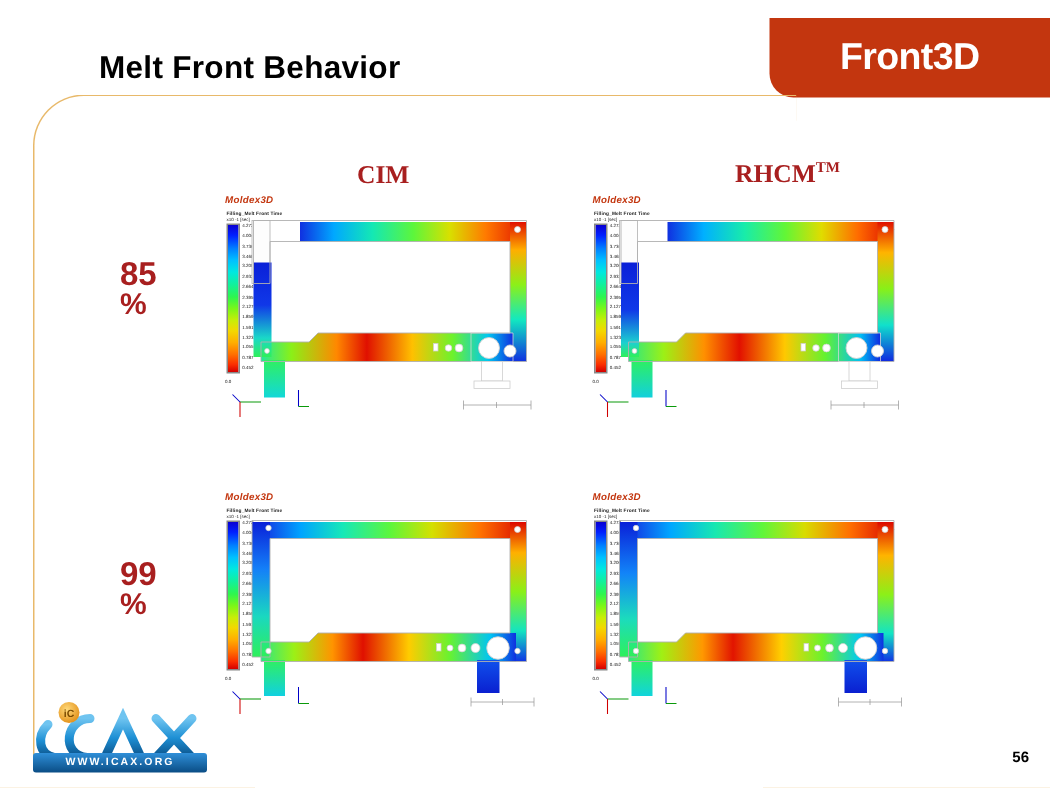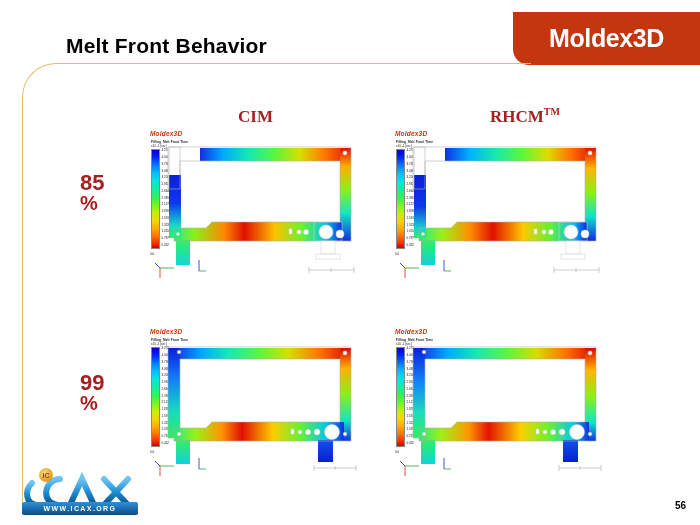--- a/index.html
+++ b/index.html
@@ -104,21 +104,21 @@
   }
 </style>
 </head>
 <body>
 
 <div class="slide">
 
   <div class="title">Melt Front Behavior</div>
 
   <div class="logo-banner">
-    <div class="logo-text"><span>Moldex</span><span class="thin">3D</span></div>
+    <div class="logo-text"><span>Front</span><span class="thin">3D</span></div>
   </div>
 
   <div class="goldline"></div>
 
   <div class="colhead" id="col-cim"><span>CIM</span></div>
   <div class="colhead" id="col-rhcm"><span>RHCM</span><span class="tm">TM</span></div>
 
   <div class="rowlab" id="row-85">
     <span>85</span>
     <span class="pct">%</span>

